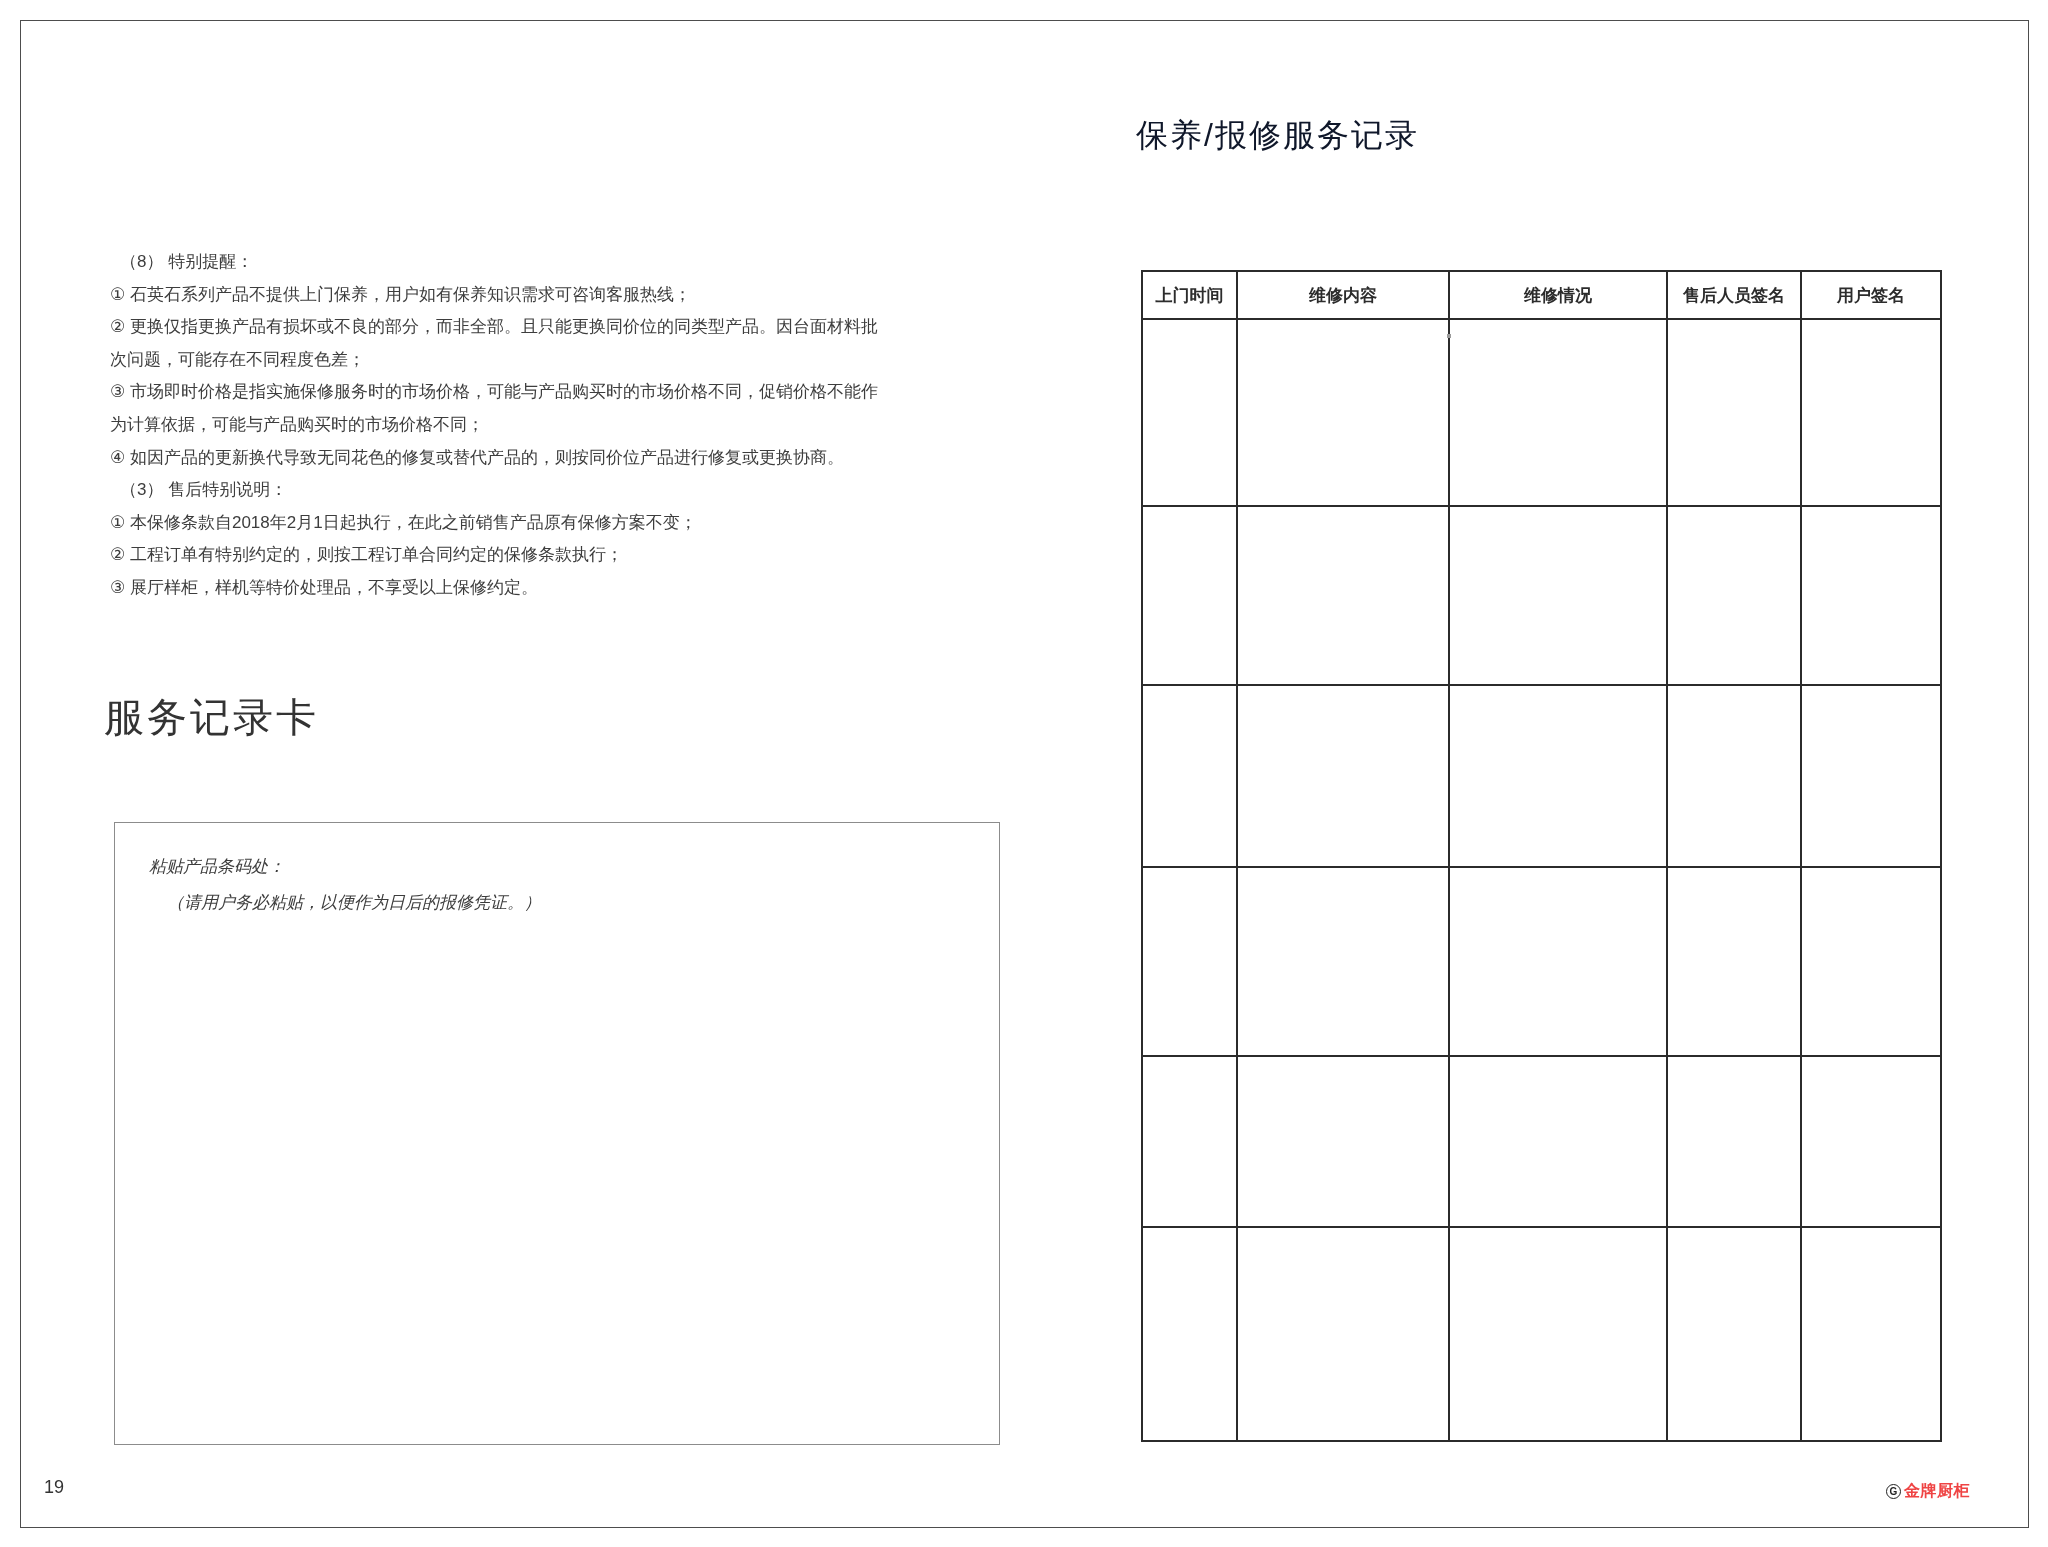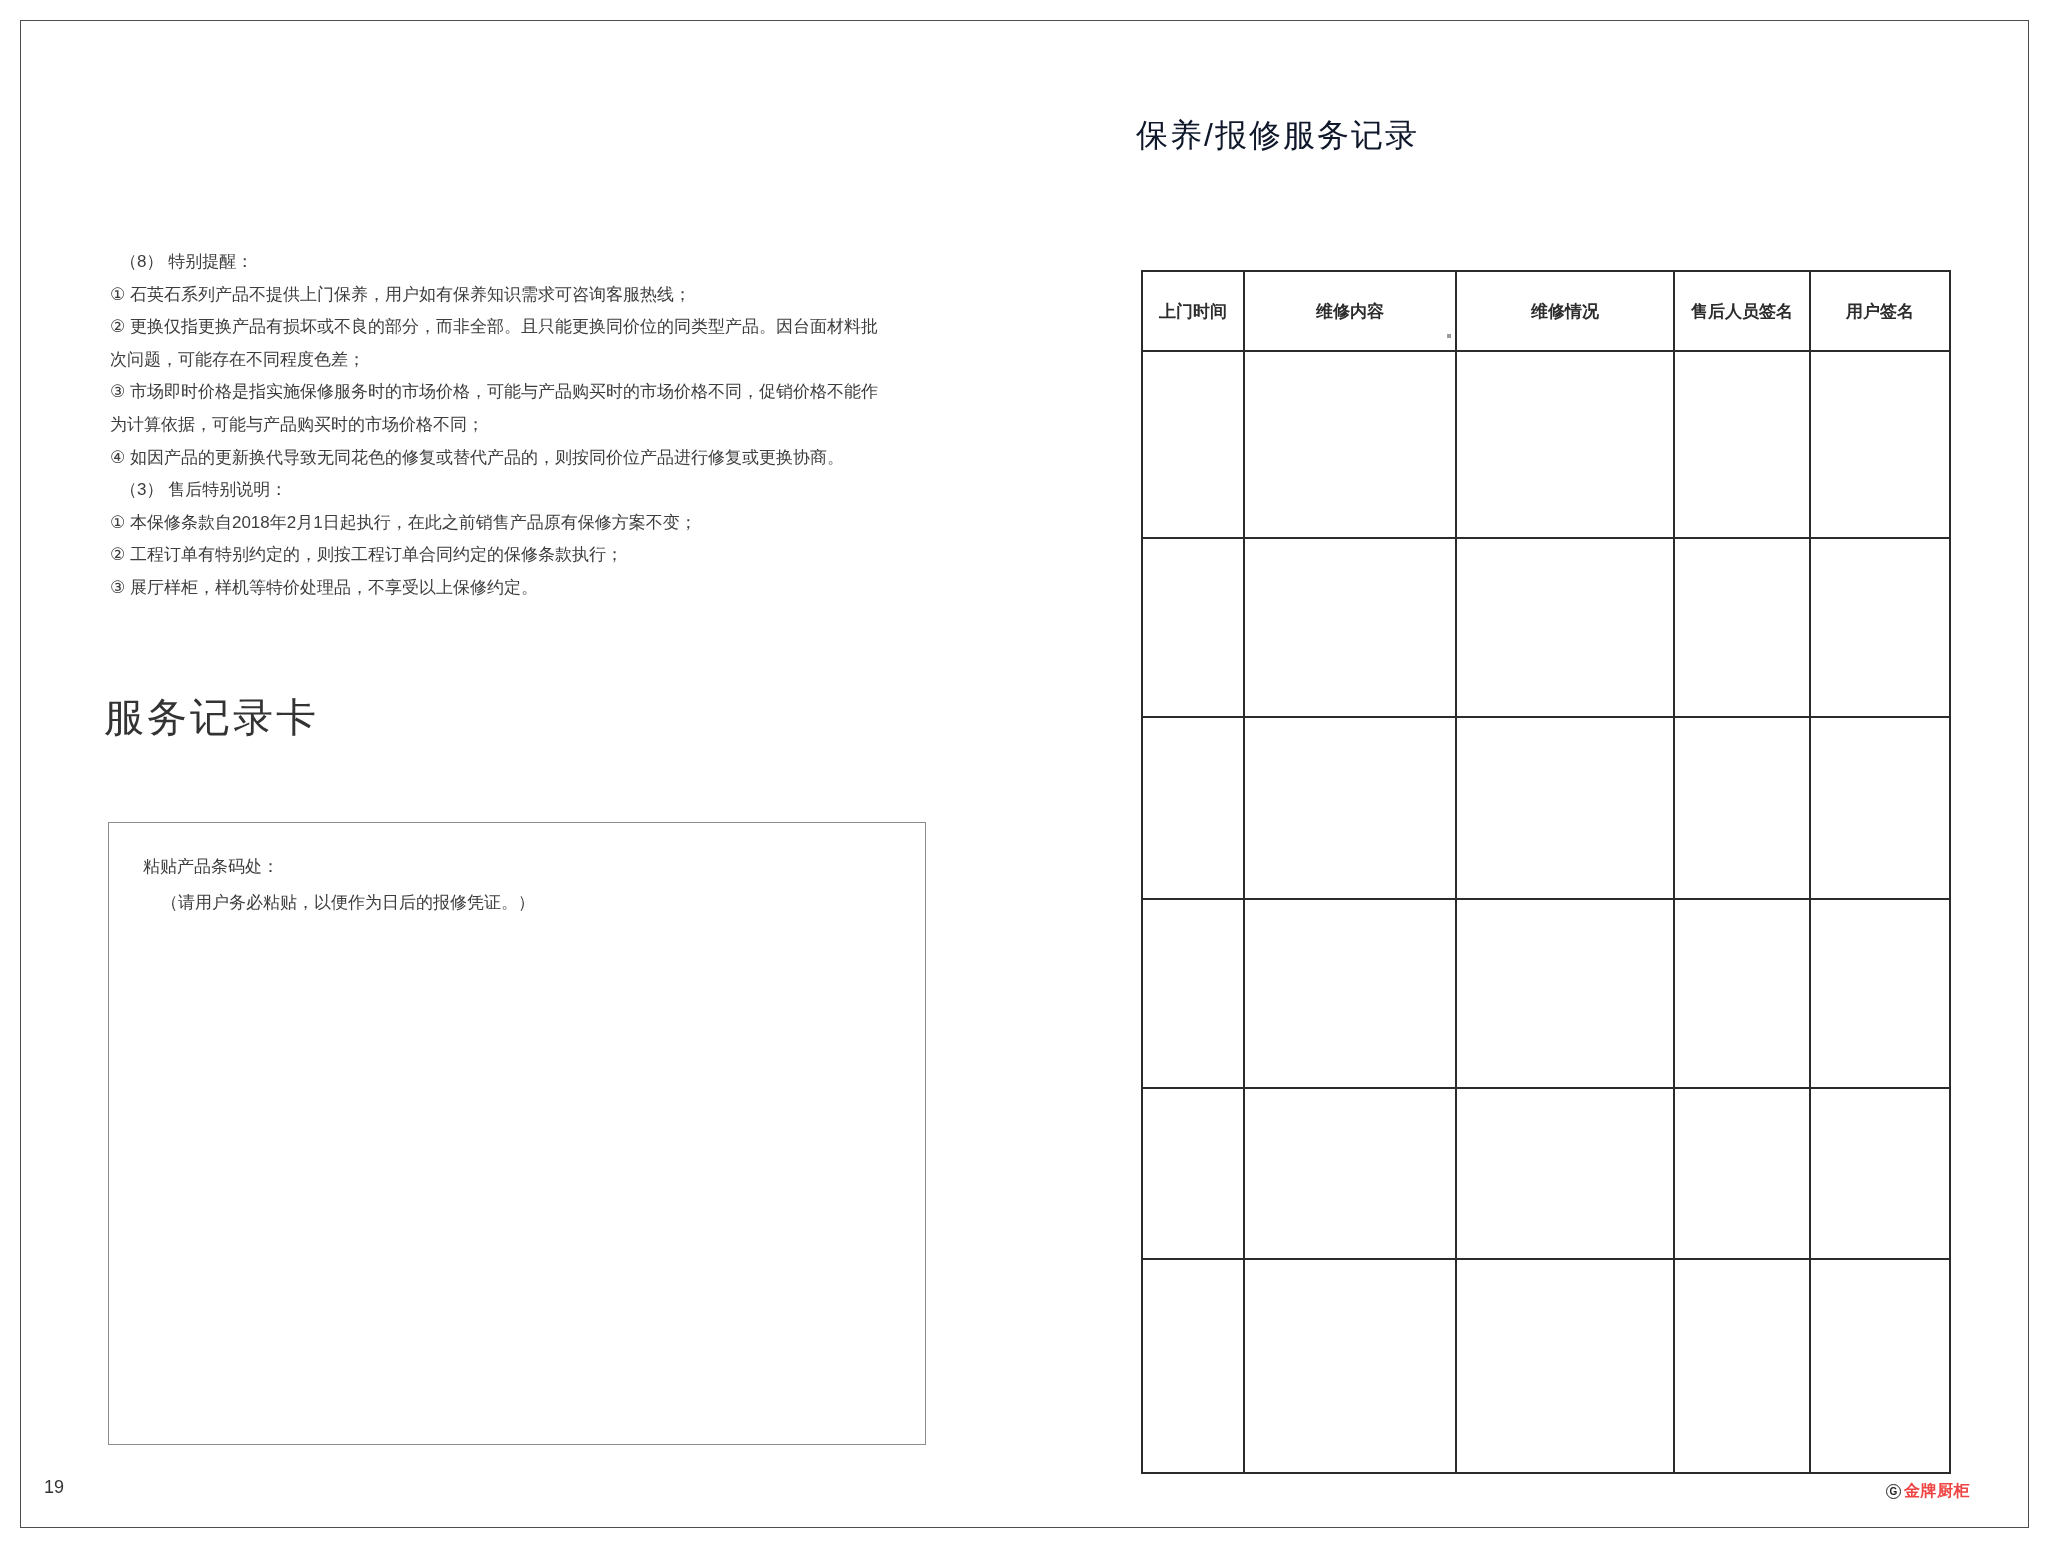--- a/index.html
+++ b/index.html
@@ -39,29 +39,30 @@
     left: 104px;
     top: 690px;
     margin: 0;
     font-size: 40px;
     font-weight: normal;
     letter-spacing: 3px;
     color: #333333;
   }
   .barcode-box {
     position: absolute;
-    left: 108px;
+    left: 114px;
     top: 822px;
-    width: 818px;
+    width: 886px;
     height: 623px;
     border: 1px solid #8c8c8c;
     box-sizing: border-box;
     color: #3d3d3d;
     font-size: 17px;
     line-height: 36px;
+    font-style: italic;
   }
   .box-line1 { margin: 26px 0 0 34px; white-space: nowrap; }
   .box-line2 { margin: 0 0 0 52px; white-space: nowrap; }
 
   
   .record-title {
     position: absolute;
     left: 1136px;
     top: 114px;
     margin: 0;
@@ -72,21 +73,21 @@
   }
   .record-table {
     position: absolute;
     left: 1141px;
     top: 270px;
     border-collapse: collapse;
     table-layout: fixed;
   }
   .record-table th, .record-table td {
     border: 2px solid #2b2b2b;
-    padding: 16px;
+    padding: 0;
   }
   .record-table th {
     height: 46px;
     font-size: 17px;
     font-weight: bold;
     color: #2c2c2c;
     text-align: center;
     vertical-align: middle;
     white-space: nowrap;
   }

